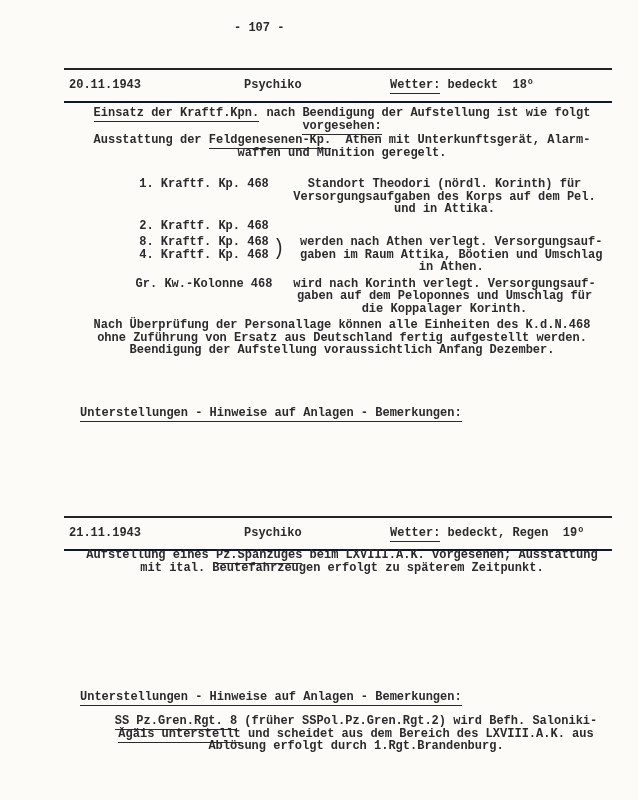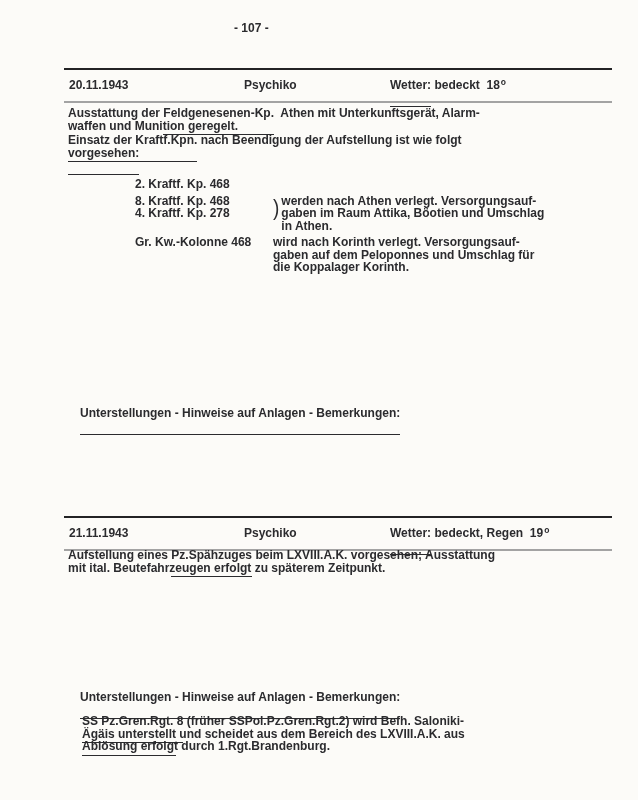--- a/index.html
+++ b/index.html
@@ -2,29 +2,30 @@
 <html><head>
 <meta charset="utf-8">
 <style>
   html,body{margin:0;padding:0;background:#e8e8e6;}
   .page{
     position:relative;width:638px;height:800px;margin:0 auto;
     background:#fcfbf8;overflow:hidden;
     font-family:"Liberation Mono","DejaVu Sans Mono",monospace;
   }
   .tw{
-    font-family:Liberation Sans, sans-serif;
+    font-family:Liberation Mono, monospace;
     font-weight:700;font-size:12px;line-height:12.5px;color:#2b2b2e;
     letter-spacing:0;
+    text-align:center;
   }
-  .u{border-bottom:1.5px solid #2b2b2e;padding-bottom:14px;}
+  .u{border-bottom:1.5px solid #2b2b2e;padding-bottom:1px;}
   .pageno{position:absolute;top:22px;left:234px;}
   .kthead{
     position:absolute;left:64px;width:548px;height:31px;
-    border-top:2px solid #232325;border-bottom:2px solid #a3a3a3;
+    border-top:2px solid #232325;border-bottom:2px solid #0f172a;
   }
   .kthead .col{position:absolute;top:9px;white-space:pre;}
   .col-date{left:5px;}
   .col-place{left:180px;}
   .col-weather{left:326px;}
   .deg{font-size:8.5px;position:relative;top:-4px;margin-left:1px;font-weight:700;}
   .body{position:absolute;left:68px;width:548px;}
   .para{margin:0;white-space:pre-wrap;}
   .para + .para{margin-top:2px;}
   .list{margin:19px 0 0 67px;}
@@ -52,44 +53,53 @@
 
   <div class="pageno tw">- 107 -</div>
 
   <div class="kthead" style="top:68px;">
     <span class="col col-date tw">20.11.1943</span>
     <span class="col col-place tw">Psychiko</span>
     <span class="col col-weather tw"><span class="u">Wetter:</span><span> bedeckt  18</span><span class="deg">o</span></span>
   </div>
 
   <div class="body tw" style="top:107px;">
+    <p class="para"><span class="u">Einsatz der Kraftf.Kpn.</span><span> nach Beendigung der Aufstellung ist wie folgt
+</span><span class="u">vorgesehen:</span></p>
     <p class="para"><span>Ausstattung der </span><span class="u">Feldgenesenen-Kp.</span><span>  Athen mit Unterkunftsgerät, Alarm-
 waffen und Munition geregelt.</span></p>
-    <p class="para"><span class="u">Einsatz der Kraftf.Kpn.</span><span> nach Beendigung der Aufstellung ist wie folgt
-</span><span class="u">vorgesehen:</span></p>
 
     <div class="list">
+      <div class="lrow">
+        <span class="llabel">1. Kraftf. Kp. 468</span>
+        <span class="ldesc">Standort Theodori (nördl. Korinth) für
+Versorgungsaufgaben des Korps auf dem Pel.
+und in Attika.</span>
+      </div>
       <div class="lrow">
         <span class="llabel">2. Kraftf. Kp. 468</span>
       </div>
       <div class="lrow">
-        <span class="llabel lstack"><span>8. Kraftf. Kp. 468</span><span>4. Kraftf. Kp. 278</span></span>
+        <span class="llabel lstack"><span>8. Kraftf. Kp. 468</span><span>4. Kraftf. Kp. 468</span></span>
         <span class="brace">)</span>
         <span class="ldesc">werden nach Athen verlegt. Versorgungsauf-
 gaben im Raum Attika, Böotien und Umschlag
 in Athen.</span>
       </div>
       <div class="lrow">
         <span class="llabel">Gr. Kw.-Kolonne 468</span>
         <span class="ldesc">wird nach Korinth verlegt. Versorgungsauf-
 gaben auf dem Peloponnes und Umschlag für
 die Koppalager Korinth.</span>
       </div>
     </div>
 
+    <p class="para p3">Nach Überprüfung der Personallage können alle Einheiten des K.d.N.468
+ohne Zuführung von Ersatz aus Deutschland fertig aufgestellt werden.
+Beendigung der Aufstellung voraussichtlich Anfang Dezember.</p>
   </div>
 
   <div class="heading tw h1pos"><span class="u">Unterstellungen - Hinweise auf Anlagen - Bemerkungen:</span></div>
 
   <div class="kthead hd2">
     <span class="col col-date tw">21.11.1943</span>
     <span class="col col-place tw">Psychiko</span>
     <span class="col col-weather tw"><span class="u">Wetter:</span><span> bedeckt, Regen  19</span><span class="deg">o</span></span>
   </div>
 

